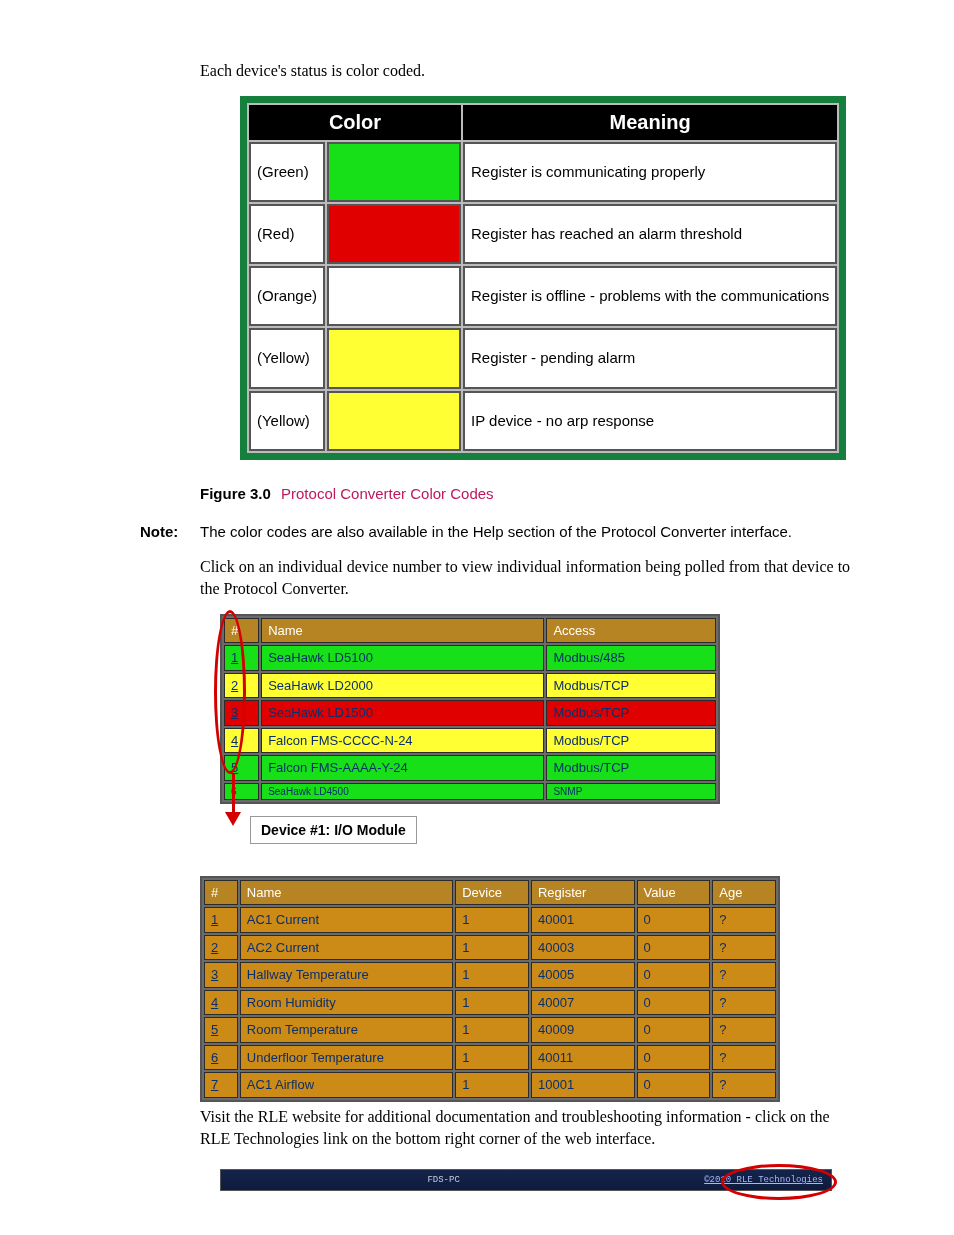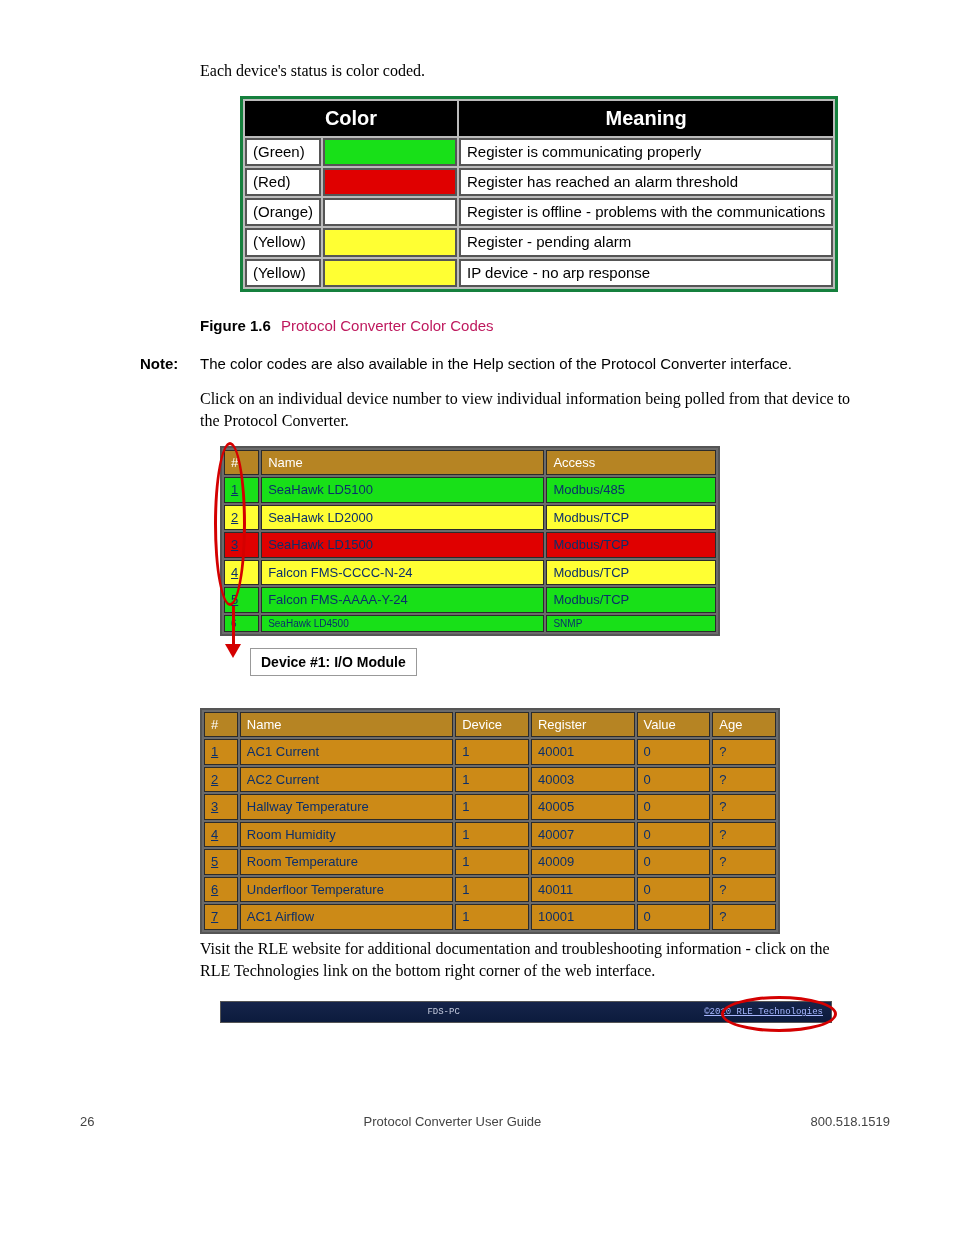--- a/index.html
+++ b/index.html
@@ -51,39 +51,39 @@
   .figcap {
     font-family: Arial, Helvetica, sans-serif;
     font-size: 15px;
     margin: 24px 0 18px;
   }
   .figcap .fig-label { font-weight: bold; }
   .figcap .fig-title { color: #be185d; margin-left: 6px; }
 
   
   .color-table {
-    border: 3px solid #15803d;
+    border: 7px solid #15803d;
     border-collapse: separate;
     border-spacing: 2px;
     margin-left: 40px;
     font-family: Arial, Helvetica, sans-serif;
     font-size: 15px;
     background: #bbb;
   }
   .color-table th {
     background: #000;
     color: #fff;
     font-weight: bold;
     font-size: 20px;
     padding: 4px 10px;
   }
   .color-table td {
     background: #fff;
     border: 2px solid #555;
-    padding: 2px 6px;
+    padding: 18px 6px;
     vertical-align: middle;
   }
   .color-table .swatch {
     width: 130px;
     height: 20px;
     padding: 0;
   }
   .swatch-green  { background: #18e018 !important; }
   .swatch-red    { background: #e00000 !important; }
   .swatch-yellow { background: #ffff33 !important; }
@@ -235,21 +235,21 @@
           </tr>
           <tr>
             <td>(Yellow)</td>
             <td class="swatch swatch-yellow"></td>
             <td>IP device - no arp response</td>
           </tr>
         </tbody>
     </table>
 
     <div class="figcap">
-      <span class="fig-label">Figure 1.6</span>
+      <span class="fig-label">Figure 3.0</span>
       <span class="fig-title">Protocol Converter Color Codes</span>
     </div>
   </div>
 
   <div class="note-row">
     <div class="label">Note:</div>
     <div class="text">The color codes are also available in the Help section of the Protocol Converter interface.</div>
   </div>
 
   <div class="body-block">

